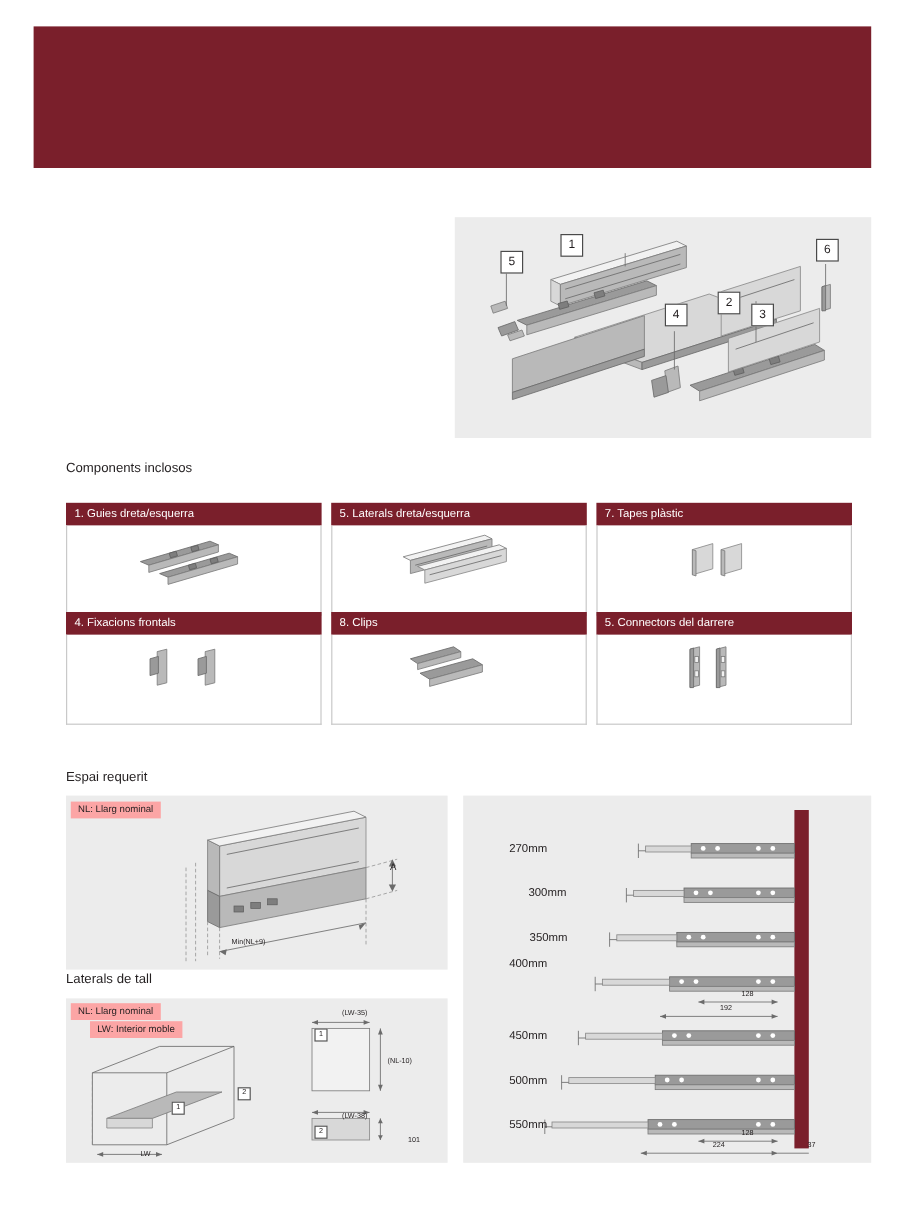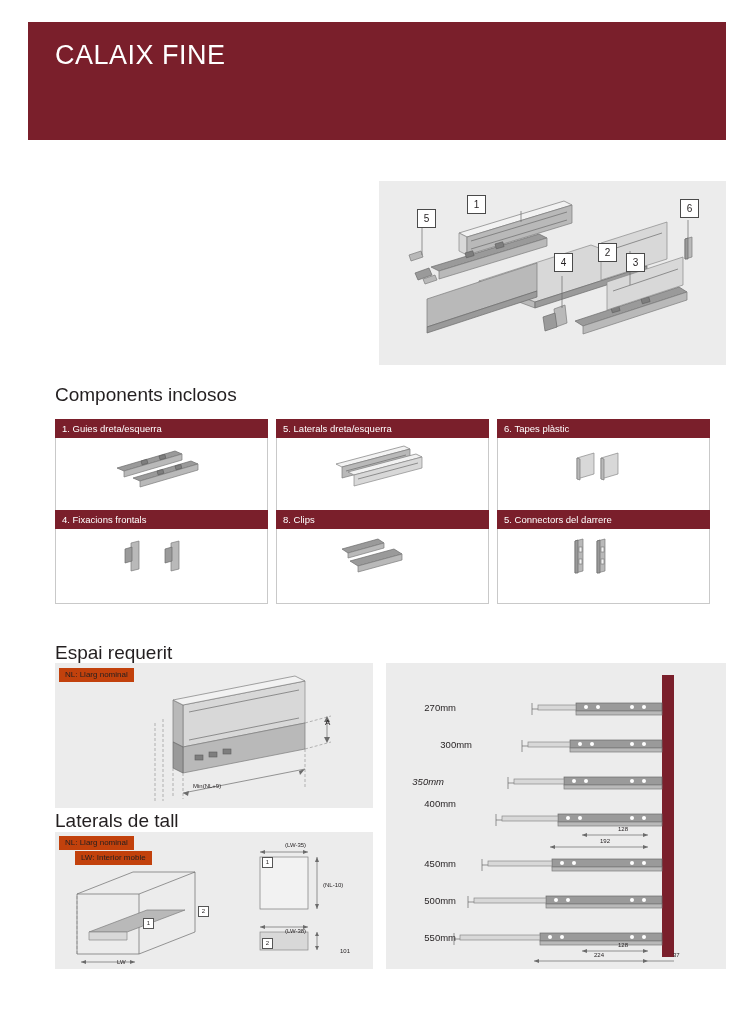--- a/index.html
+++ b/index.html
@@ -60,21 +60,21 @@
     font-size: 10px;
     line-height: 17px;
     text-align: center;
     color: #231f20;
     z-index: 5;
   }
 
   
   .section-title {
     position: absolute;
-    font-size: 19px;
+    font-size: 11px;
     color: #231f20;
   }
 
   
   .card {
     position: absolute;
     width: 213px;
     height: 75px;
     border: 1px solid #c9c9c9;
     border-top: none;
@@ -102,21 +102,21 @@
     height: 56px;
   }
 
   
   .grey-panel {
     position: absolute;
     background: #ececec;
   }
   .tag {
     position: absolute;
-    background: #c2410c;
+    background: #fca5a5;
     font-size: 8px;
     color: #231f20;
     padding: 2px 6px 3px 6px;
     white-space: nowrap;
   }
 
   .size-label {
     position: absolute;
     font-size: 9.5px;
     color: #231f20;
@@ -151,21 +151,20 @@
   .fill-w  { fill: #f2f2f2; stroke: #7d7d7d; stroke-width: 0.7; }
   .fill-dark2 { fill: #7e7e7e; stroke: #5d5d5d; stroke-width: 0.6; }
   .maroon { fill: #7a1f2b; }
 </style>
 </head>
 <body>
 
 <div class="page">
 
   <div class="header-band"></div>
-  <div class="header-title">CALAIX FINE</div>
 
   <div class="hero-box">
     <svg width="347" height="184" viewBox="0 0 347 184">
 
       <polygon class="fill-w" points="80,52 185,20 193,24 88,56"></polygon>
       <polygon class="fill-lt" points="80,52 88,56 88,74 80,70"></polygon>
       <polygon class="fill-md" points="88,56 193,24 193,42 88,74"></polygon>
       <line class="ln" x1="92" y1="60" x2="188" y2="31"></line>
       <line class="ln" x1="92" y1="68" x2="188" y2="39"></line>
 
@@ -246,21 +245,21 @@
         <polygon class="fill-md" points="66,29 134,11 134,22 66,40"></polygon>
         <line class="ln" x1="70" y1="33" x2="130" y2="17"></line>
         <polygon class="fill-w" points="72,34 140,16 146,19 78,37"></polygon>
         <polygon class="fill-lt" points="78,37 146,19 146,30 78,48"></polygon>
         <line class="ln" x1="82" y1="41" x2="142" y2="25"></line>
       </svg>
     </div>
   </div>
 
   <div style="position:absolute; left:497px; top:419px;">
-    <div class="card-head">6. Tapes plàstic</div>
+    <div class="card-head">7. Tapes plàstic</div>
     <div class="card" style="left:0; top:19px;"></div>
     <div class="card-body">
       <svg width="213" height="56" viewBox="0 0 213 56">
         <polygon class="fill-lt" points="80,20 97,15 97,36 80,41"></polygon>
         <polygon class="fill-md" points="80,20 83,21 83,42 80,41"></polygon>
         <polygon class="fill-lt" points="104,20 121,15 121,36 104,41"></polygon>
         <polygon class="fill-md" points="104,20 107,21 107,42 104,41"></polygon>
       </svg>
     </div>
   </div>
@@ -490,21 +489,21 @@
         <line class="ln" x1="148" y1="298" x2="262" y2="298"></line>
         <polygon fill="#6b6b6b" points="148,298 153,296 153,300"></polygon>
         <polygon fill="#6b6b6b" points="262,298 257,296 257,300"></polygon>
         <line class="ln" x1="262" y1="298" x2="288" y2="298"></line>
       </g>
     </svg>
   </div>
 
   <div class="size-label" style="left:396px; top:702px;">270mm</div>
   <div class="size-label" style="left:412px; top:739px;">300mm</div>
-  <div class="size-label" style="left:384px; top:776px;font-style:italic;">350mm</div>
+  <div class="size-label" style="left:413px; top:776px;">350mm</div>
   <div class="size-label" style="left:396px; top:798px;">400mm</div>
   <div class="size-label" style="left:396px; top:858px;">450mm</div>
   <div class="size-label" style="left:396px; top:895px;">500mm</div>
   <div class="size-label" style="left:396px; top:932px;">550mm</div>
 
   <div class="dimtext" style="left:618px; top:826px;">128</div>
   <div class="dimtext" style="left:600px; top:838px;">192</div>
   <div class="dimtext" style="left:618px; top:942px;">128</div>
   <div class="dimtext" style="left:594px; top:952px;">224</div>
   <div class="dimtext" style="left:673px; top:952px;">37</div>

